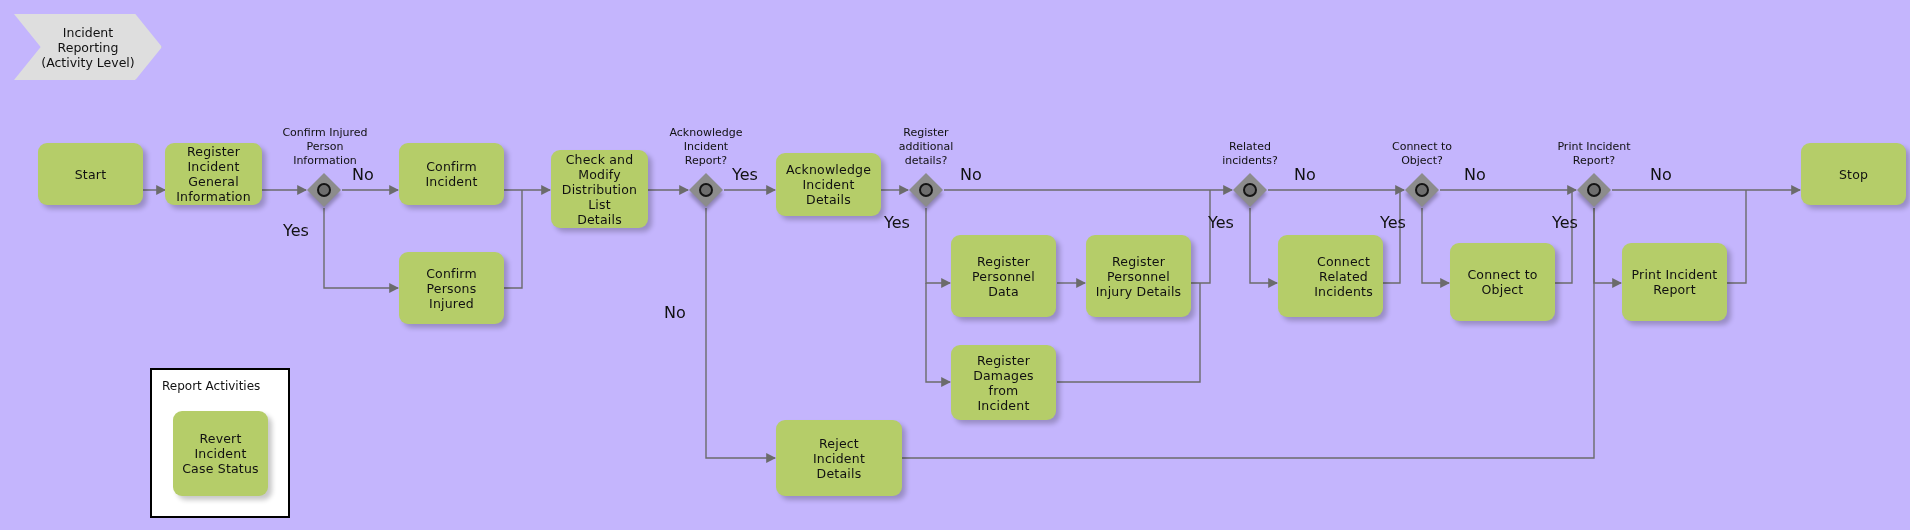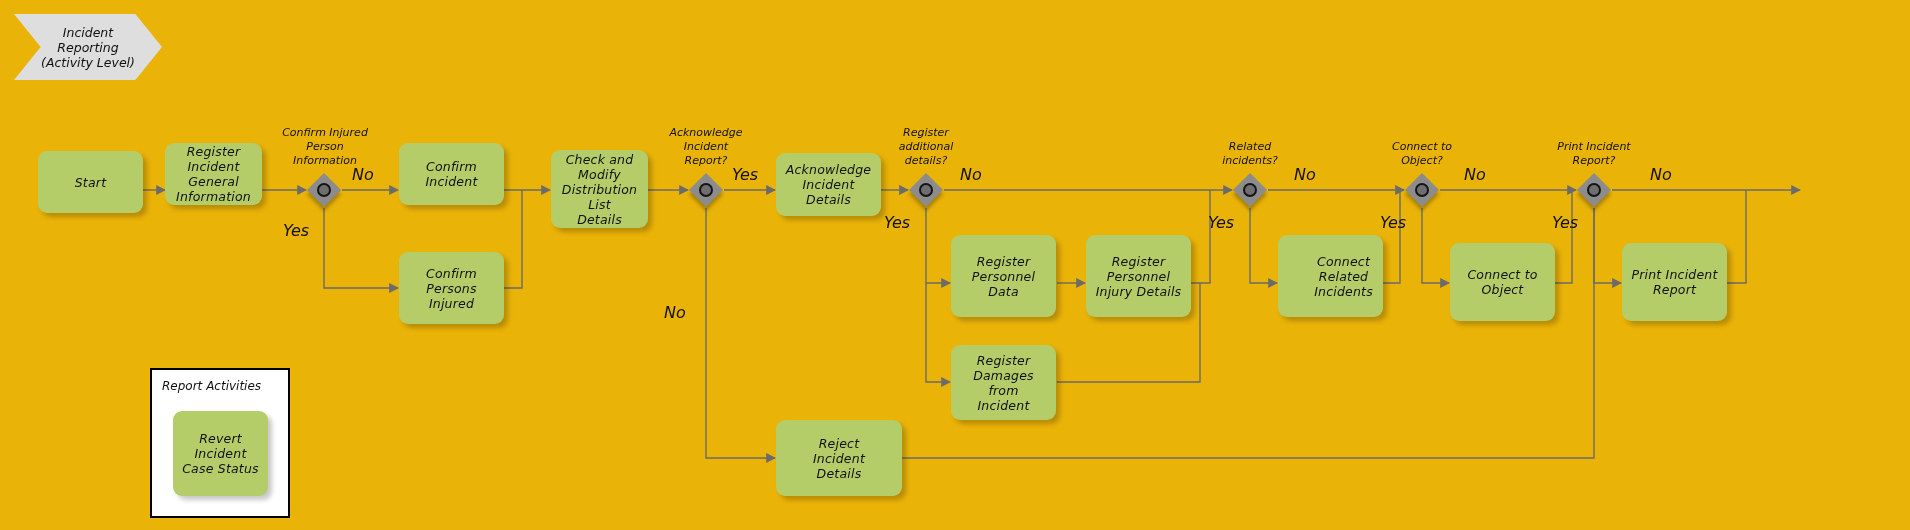--- a/index.html
+++ b/index.html
@@ -7,23 +7,22 @@
     padding: 0;
     background: #ffffff;
   }
   body {
     font-family: "DejaVu Sans", sans-serif;
   }
   #canvas {
     position: relative;
     width: 1910px;
     height: 530px;
-    background: #eab308;
+    background: #c4b5fd;
     overflow: hidden;
-    font-style: italic;
   }
   svg.wires {
     position: absolute;
     left: 0; top: 0;
     width: 1910px;
     height: 530px;
     pointer-events: none;
   }
   
   .task {
@@ -187,21 +186,21 @@
 
       <path d="M 880 458 L 1594 458 L 1594 208" marker-end="none"></path>
     </g>
   </svg>
 
   <div class="chevron">
     <div class="shape"></div>
     <div class="label">Incident<br>Reporting<br>(Activity Level)</div>
   </div>
 
-  <div class="task" style="left:38px;  top:143px; width:105px; height:62px;margin-top:8px;">Start</div>
+  <div class="task" style="left:38px;  top:143px; width:105px; height:62px;">Start</div>
 
   <div class="task" style="left:165px; top:143px; width:97px; height:62px;">Register<br>Incident<br>General<br>Information</div>
 
   <div class="task" style="left:399px; top:143px; width:105px; height:62px;">Confirm<br>Incident</div>
 
   <div class="task" style="left:399px; top:252px; width:105px; height:72px;">Confirm<br>Persons<br>Injured</div>
 
   <div class="task" style="left:551px; top:150px; width:97px; height:78px;">Check and<br>Modify<br>Distribution List<br>Details</div>
 
   <div class="task" style="left:776px; top:153px; width:105px; height:63px;">Acknowledge<br>Incident<br>Details</div>
@@ -213,20 +212,21 @@
   <div class="task" style="left:951px; top:345px; width:105px; height:75px;">Register<br>Damages from<br>Incident</div>
 
   <div class="task" style="left:776px; top:420px; width:126px; height:76px;">Reject<br>Incident<br>Details</div>
 
   <div class="task" style="left:1278px; top:235px; width:105px; height:82px;padding-left:32px;">Connect<br>Related<br>Incidents</div>
 
   <div class="task" style="left:1450px; top:243px; width:105px; height:78px;">Connect to<br>Object</div>
 
   <div class="task" style="left:1622px; top:243px; width:105px; height:78px;">Print Incident<br>Report</div>
 
+  <div class="task" style="left:1801px; top:143px; width:105px; height:62px;">Stop</div>
 
   <div class="gateway" style="left:307px; top:173px;">
     <div class="diamond"></div>
     <div class="ring"></div>
   </div>
   <div class="gw-caption" style="left:245px; top:126px; width:160px;">Confirm Injured<br>Person<br>Information</div>
 
   <div class="gateway" style="left:689px; top:173px;">
     <div class="diamond"></div>
     <div class="ring"></div>

